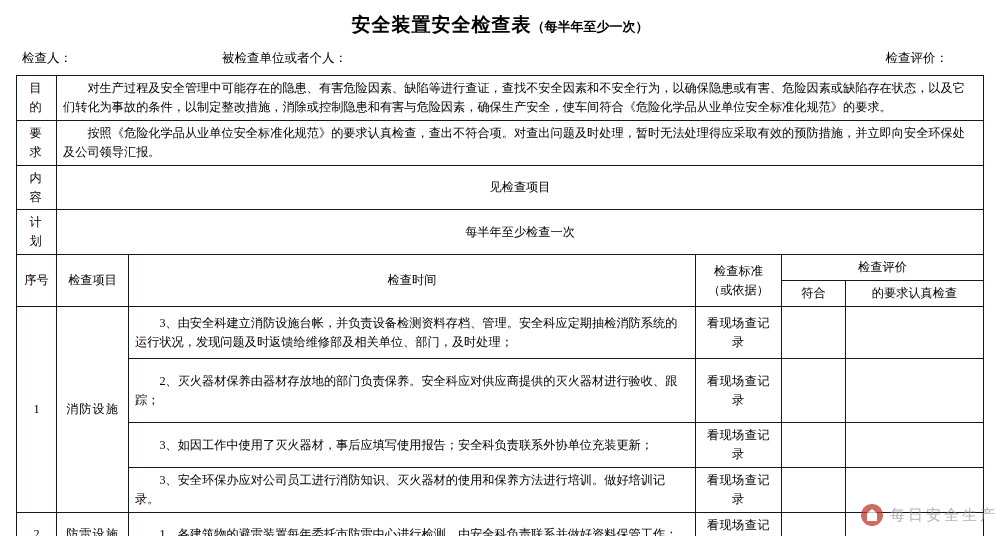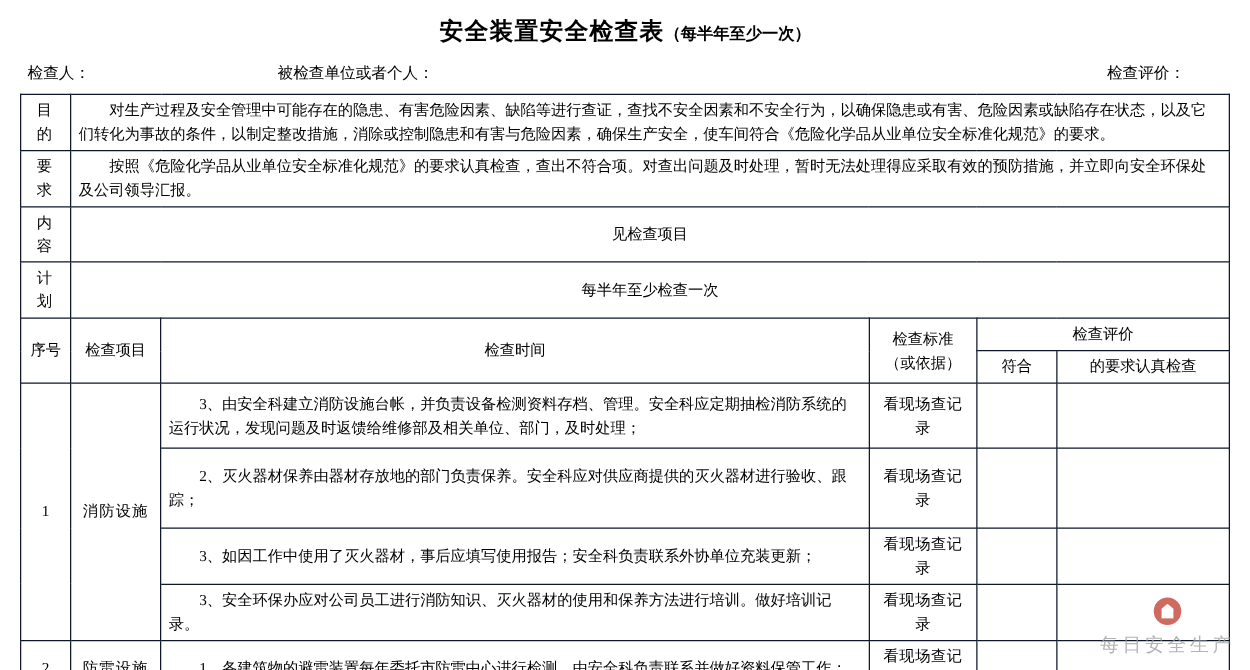--- a/index.html
+++ b/index.html
@@ -75,28 +75,27 @@
     letter-spacing: 1px;
     line-height: 1.5;
   }
   .method-cell {
     text-align: center;
     padding-left: 6px;
     letter-spacing: 0.5px;
   }
   .watermark {
     position: absolute;
-    right: 12px;
+    right: 2px;
     bottom: 10px;
     display: flex;
     align-items: center;
     gap: 7px;
     opacity: 0.75;
     pointer-events: none;
-    flex-direction: column;
   }
   .wm-logo {
     width: 22px; height: 22px;
     border-radius: 50%;
     background: #c0392b;
     position: relative;
     flex: none;
   }
   .wm-logo::after {
     content: "";

